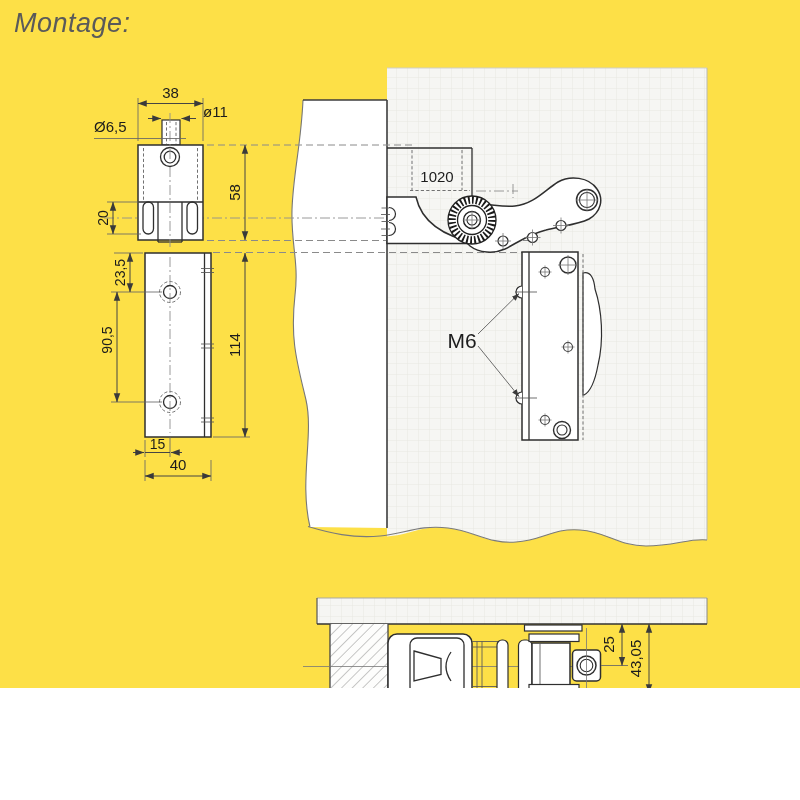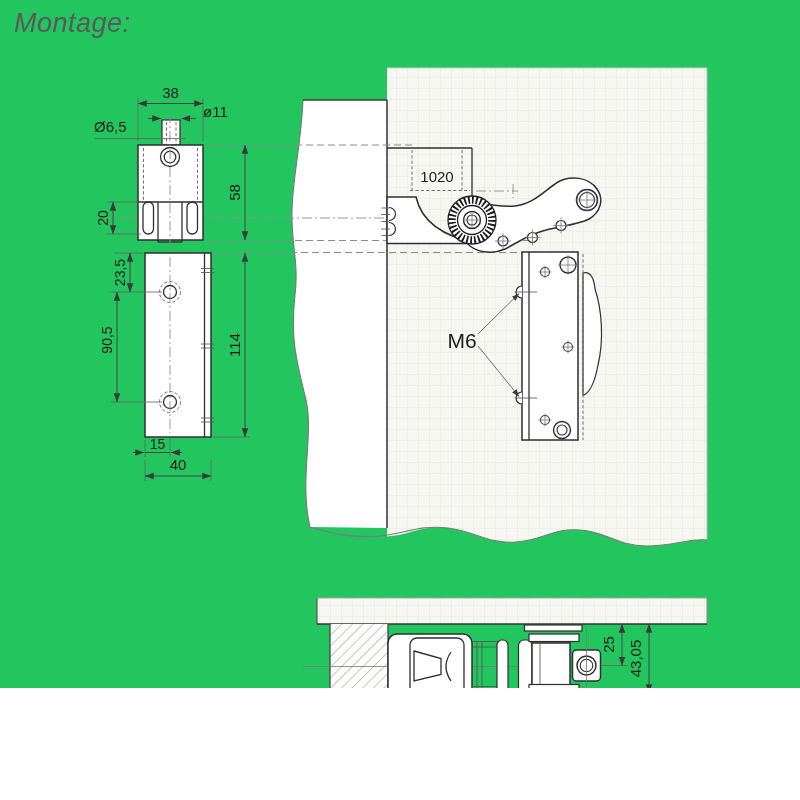--- a/index.html
+++ b/index.html
@@ -1,20 +1,20 @@
 <!DOCTYPE html>
 <html style="--line: #2f2f2f; --dim-line: #444444; --dash-line: #8a8a8a; --panel-fill: #f6f6f3; --panel-grid: #e8e8e2; --title-text: #5a5a5a; --text: #1c1c1c;"><head>
 <meta charset="utf-8">
 <style>
   :root{
     --line:#2f2f2f; --dim-line:#444444; --dash-line:#8a8a8a;
     --panel-fill:#f6f6f3; --panel-grid:#e8e8e2; --title-text:#5a5a5a; --text:#1c1c1c;
   }
   html,body{margin:0;padding:0;background:#ffffff;}
-  .stage{position:relative;width:800px;height:688px;background:#22c55e;overflow:hidden;
+  .stage{position:relative;width:800px;height:688px;background:#fde047;overflow:hidden;
          font-family:"Liberation Sans",sans-serif;}
   .title{position:absolute;left:14px;top:8px;font-size:27px;font-style:italic;
          color:var(--title-text);letter-spacing:.5px;}
   svg{position:absolute;left:0;top:0;}
   
   .ol   {fill:#ffffff;stroke:var(--line);stroke-width:1.5;}
   .olt  {fill:#ffffff;stroke:var(--line);stroke-width:1.2;}
   .ln   {fill:none;stroke:var(--line);stroke-width:1.3;}
   .thin {fill:none;stroke:#555555;stroke-width:0.85;}
   .hair {fill:none;stroke:#777777;stroke-width:0.8;}

